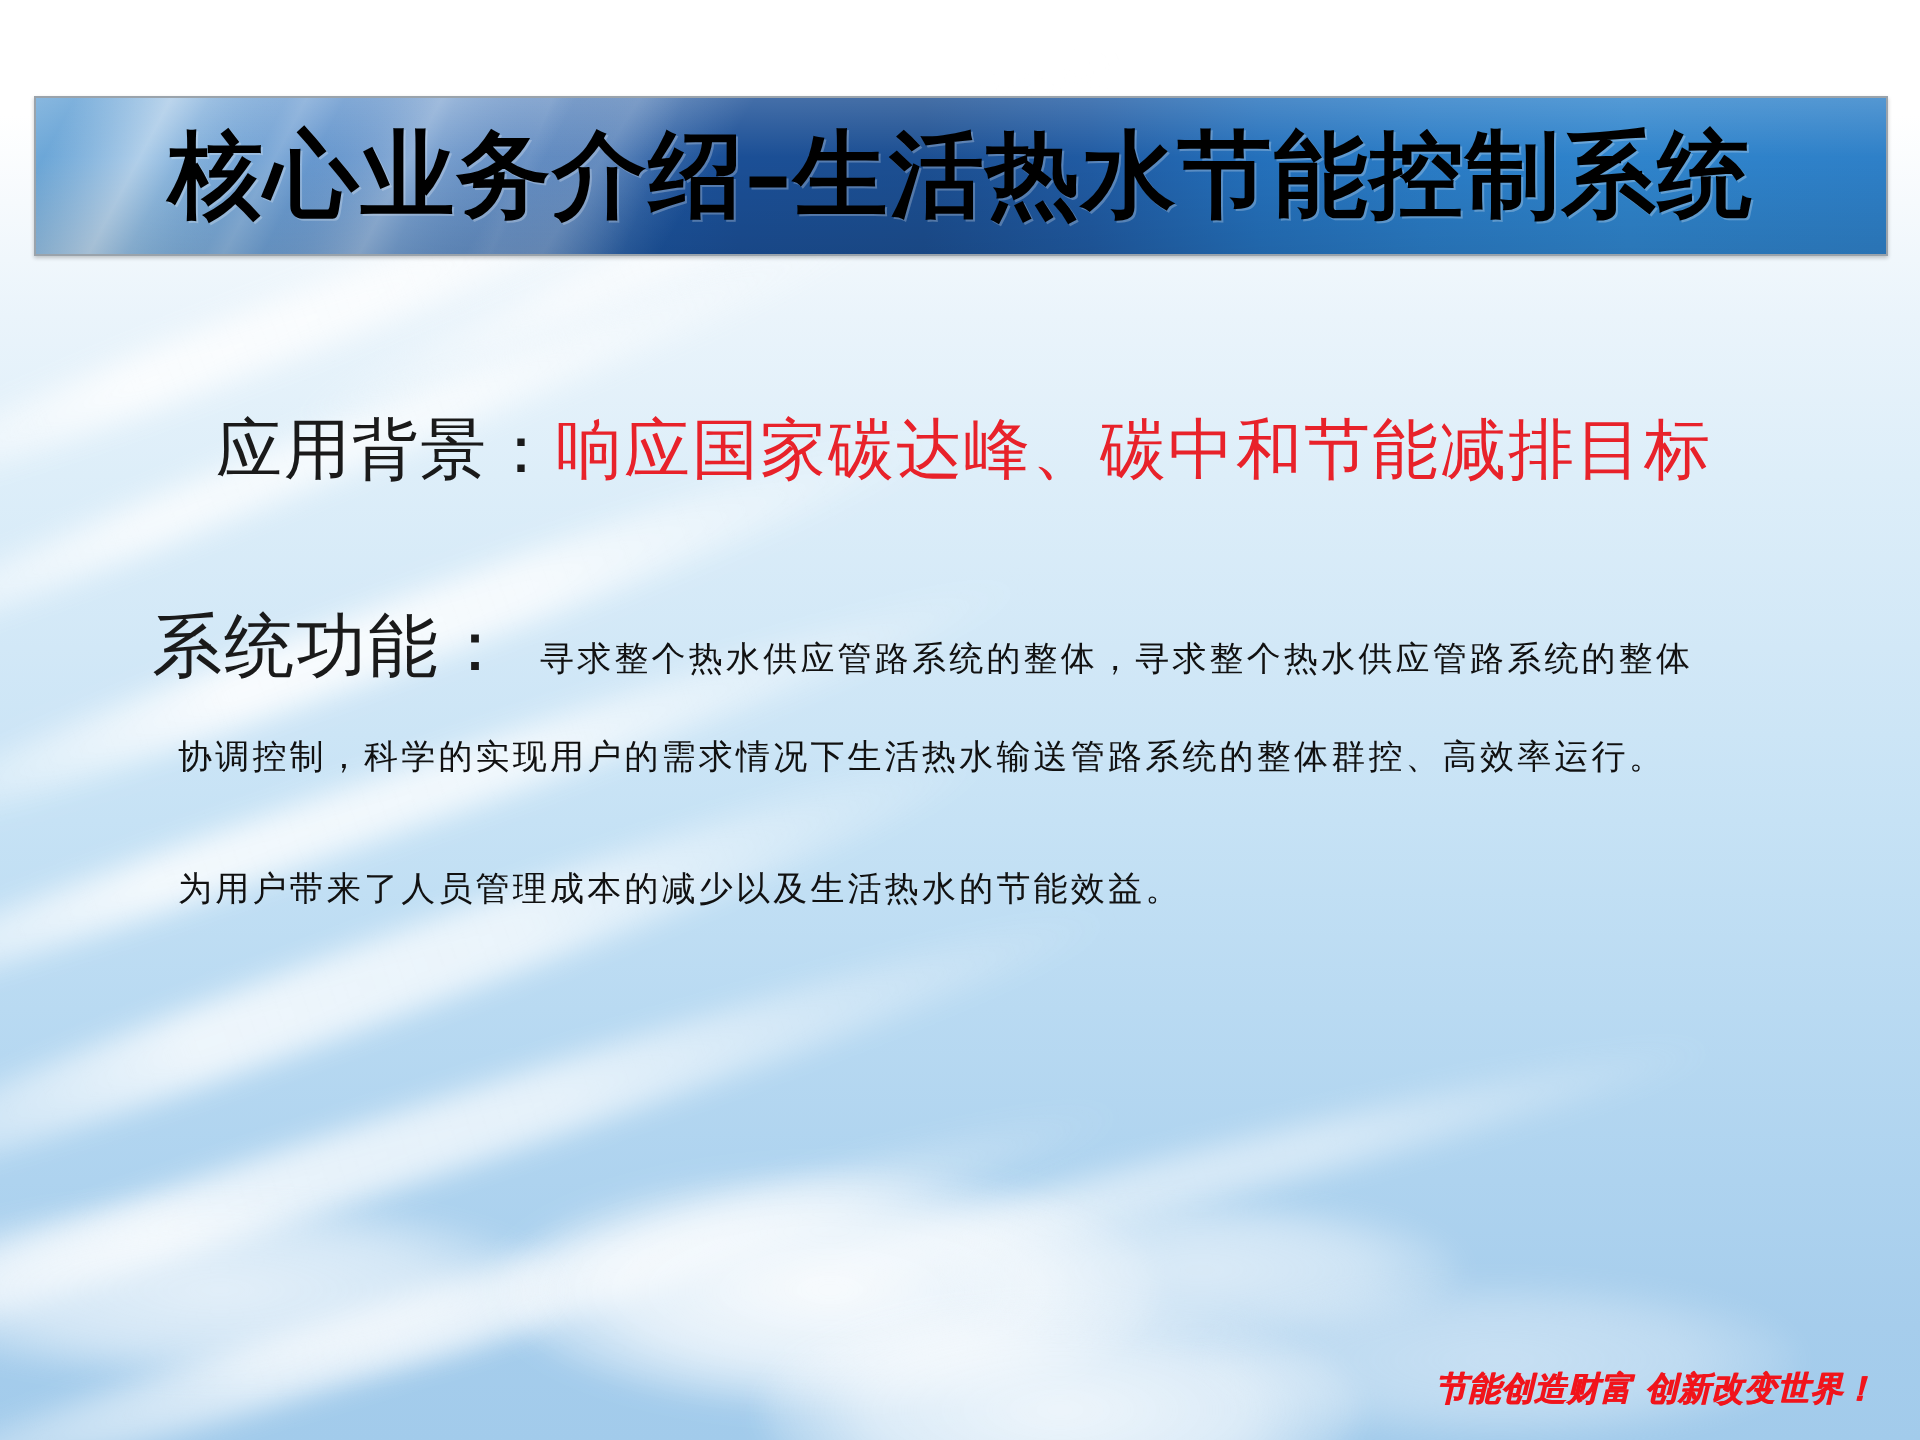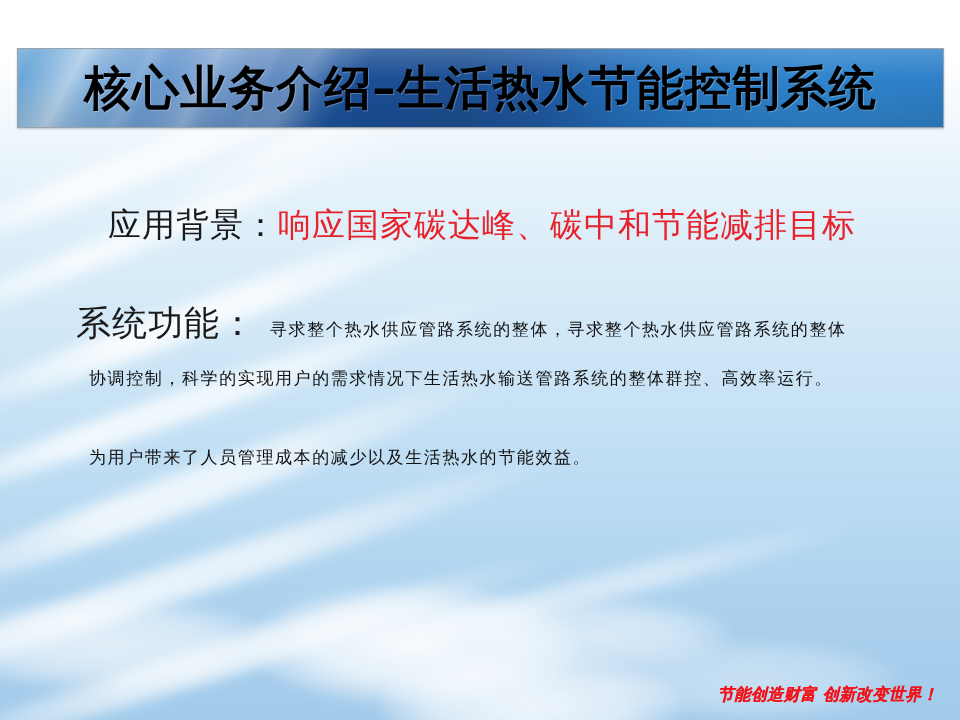--- a/index.html
+++ b/index.html
@@ -129,21 +129,21 @@
 
   .bodyline {
     font-family:"DejaVu Serif","Liberation Serif",serif;
     font-size:17px;
     letter-spacing:1.6px;
     color:#111;
     left:71px;
     margin-left:18px;
   }
   #body-line-2 { top:367px; }
-  #body-line-3 { top:446px; }
+  #body-line-3 { top:433px; }
 
   
   #row-mode { left:76px; top:490px; }
   #row-mode .lbl { font-size:33px; letter-spacing:1px; }
   #row-mode .red { font-size:33px; letter-spacing:1px; padding-left:34px; }
 
   
   #footer-slogan {
     position:absolute;
     right:22px; bottom:14px;

